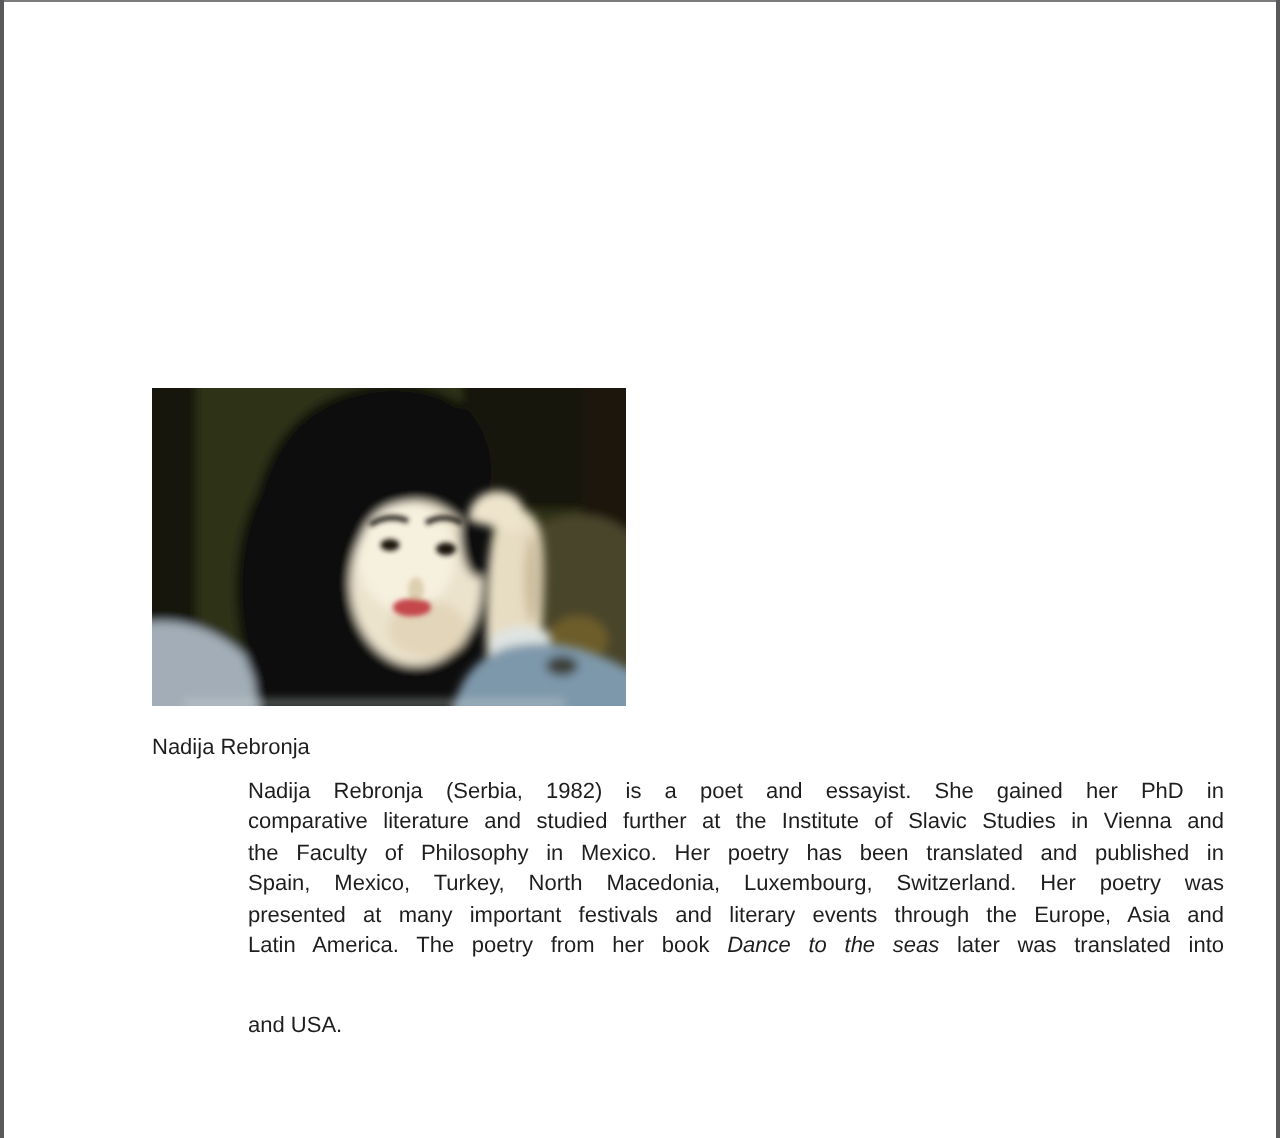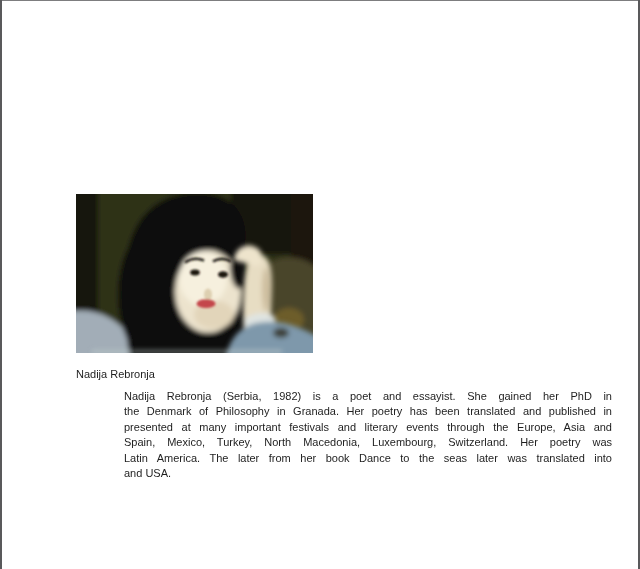--- a/index.html
+++ b/index.html
@@ -59,22 +59,23 @@
     line-height: 15.4px;
     text-align: justify;
     text-align-last: justify;
     overflow: visible;
     white-space: normal;
     padding-left: 48px;
   }
   .pline-last {
     text-align: center;
     text-align-last: left;
+    margin-top: 25px;
   }
-  .it { }
+  .it { font-style: italic; }
 </style>
 </head>
 <body>
 
 <div class="page">
   <div class="border-top"></div>
   <div class="border-left"></div>
   <div class="border-right"></div>
 
   <div class="photo-figure">
@@ -122,19 +123,20 @@
         <ellipse cx="205" cy="138" rx="8" ry="5" fill="#3c4038"></ellipse>
         <rect x="16" y="155" width="190" height="3" fill="#c8d6d4" opacity="0.55"></rect>
       </g>
     </svg>
   </div>
 
   <div class="caption">Nadija Rebronja</div>
 
   <div class="paragraph">
     <div class="pline">Nadija Rebronja (Serbia, 1982) is a poet and essayist. She gained her PhD in</div>
-    <div class="pline">the Denmark of Philosophy in Granada. Her poetry has been translated and published in</div>
+    <div class="pline">comparative literature and studied further at the Institute of Slavic Studies in Vienna and</div>
+    <div class="pline">the Faculty of Philosophy in Mexico. Her poetry has been translated and published in</div>
+    <div class="pline">Spain, Mexico, Turkey, North Macedonia, Luxembourg, Switzerland. Her poetry was</div>
     <div class="pline">presented at many important festivals and literary events through the Europe, Asia and</div>
-    <div class="pline">Spain, Mexico, Turkey, North Macedonia, Luxembourg, Switzerland. Her poetry was</div>
-    <div class="pline"><span>Latin America. The later from her book </span><span class="it">Dance to the seas</span><span> later was translated into</span></div>
+    <div class="pline"><span>Latin America. The poetry from her book </span><span class="it">Dance to the seas</span><span> later was translated into</span></div>
     <div class="pline pline-last">and USA.</div>
   </div>
 </div>
 
 </body></html>

